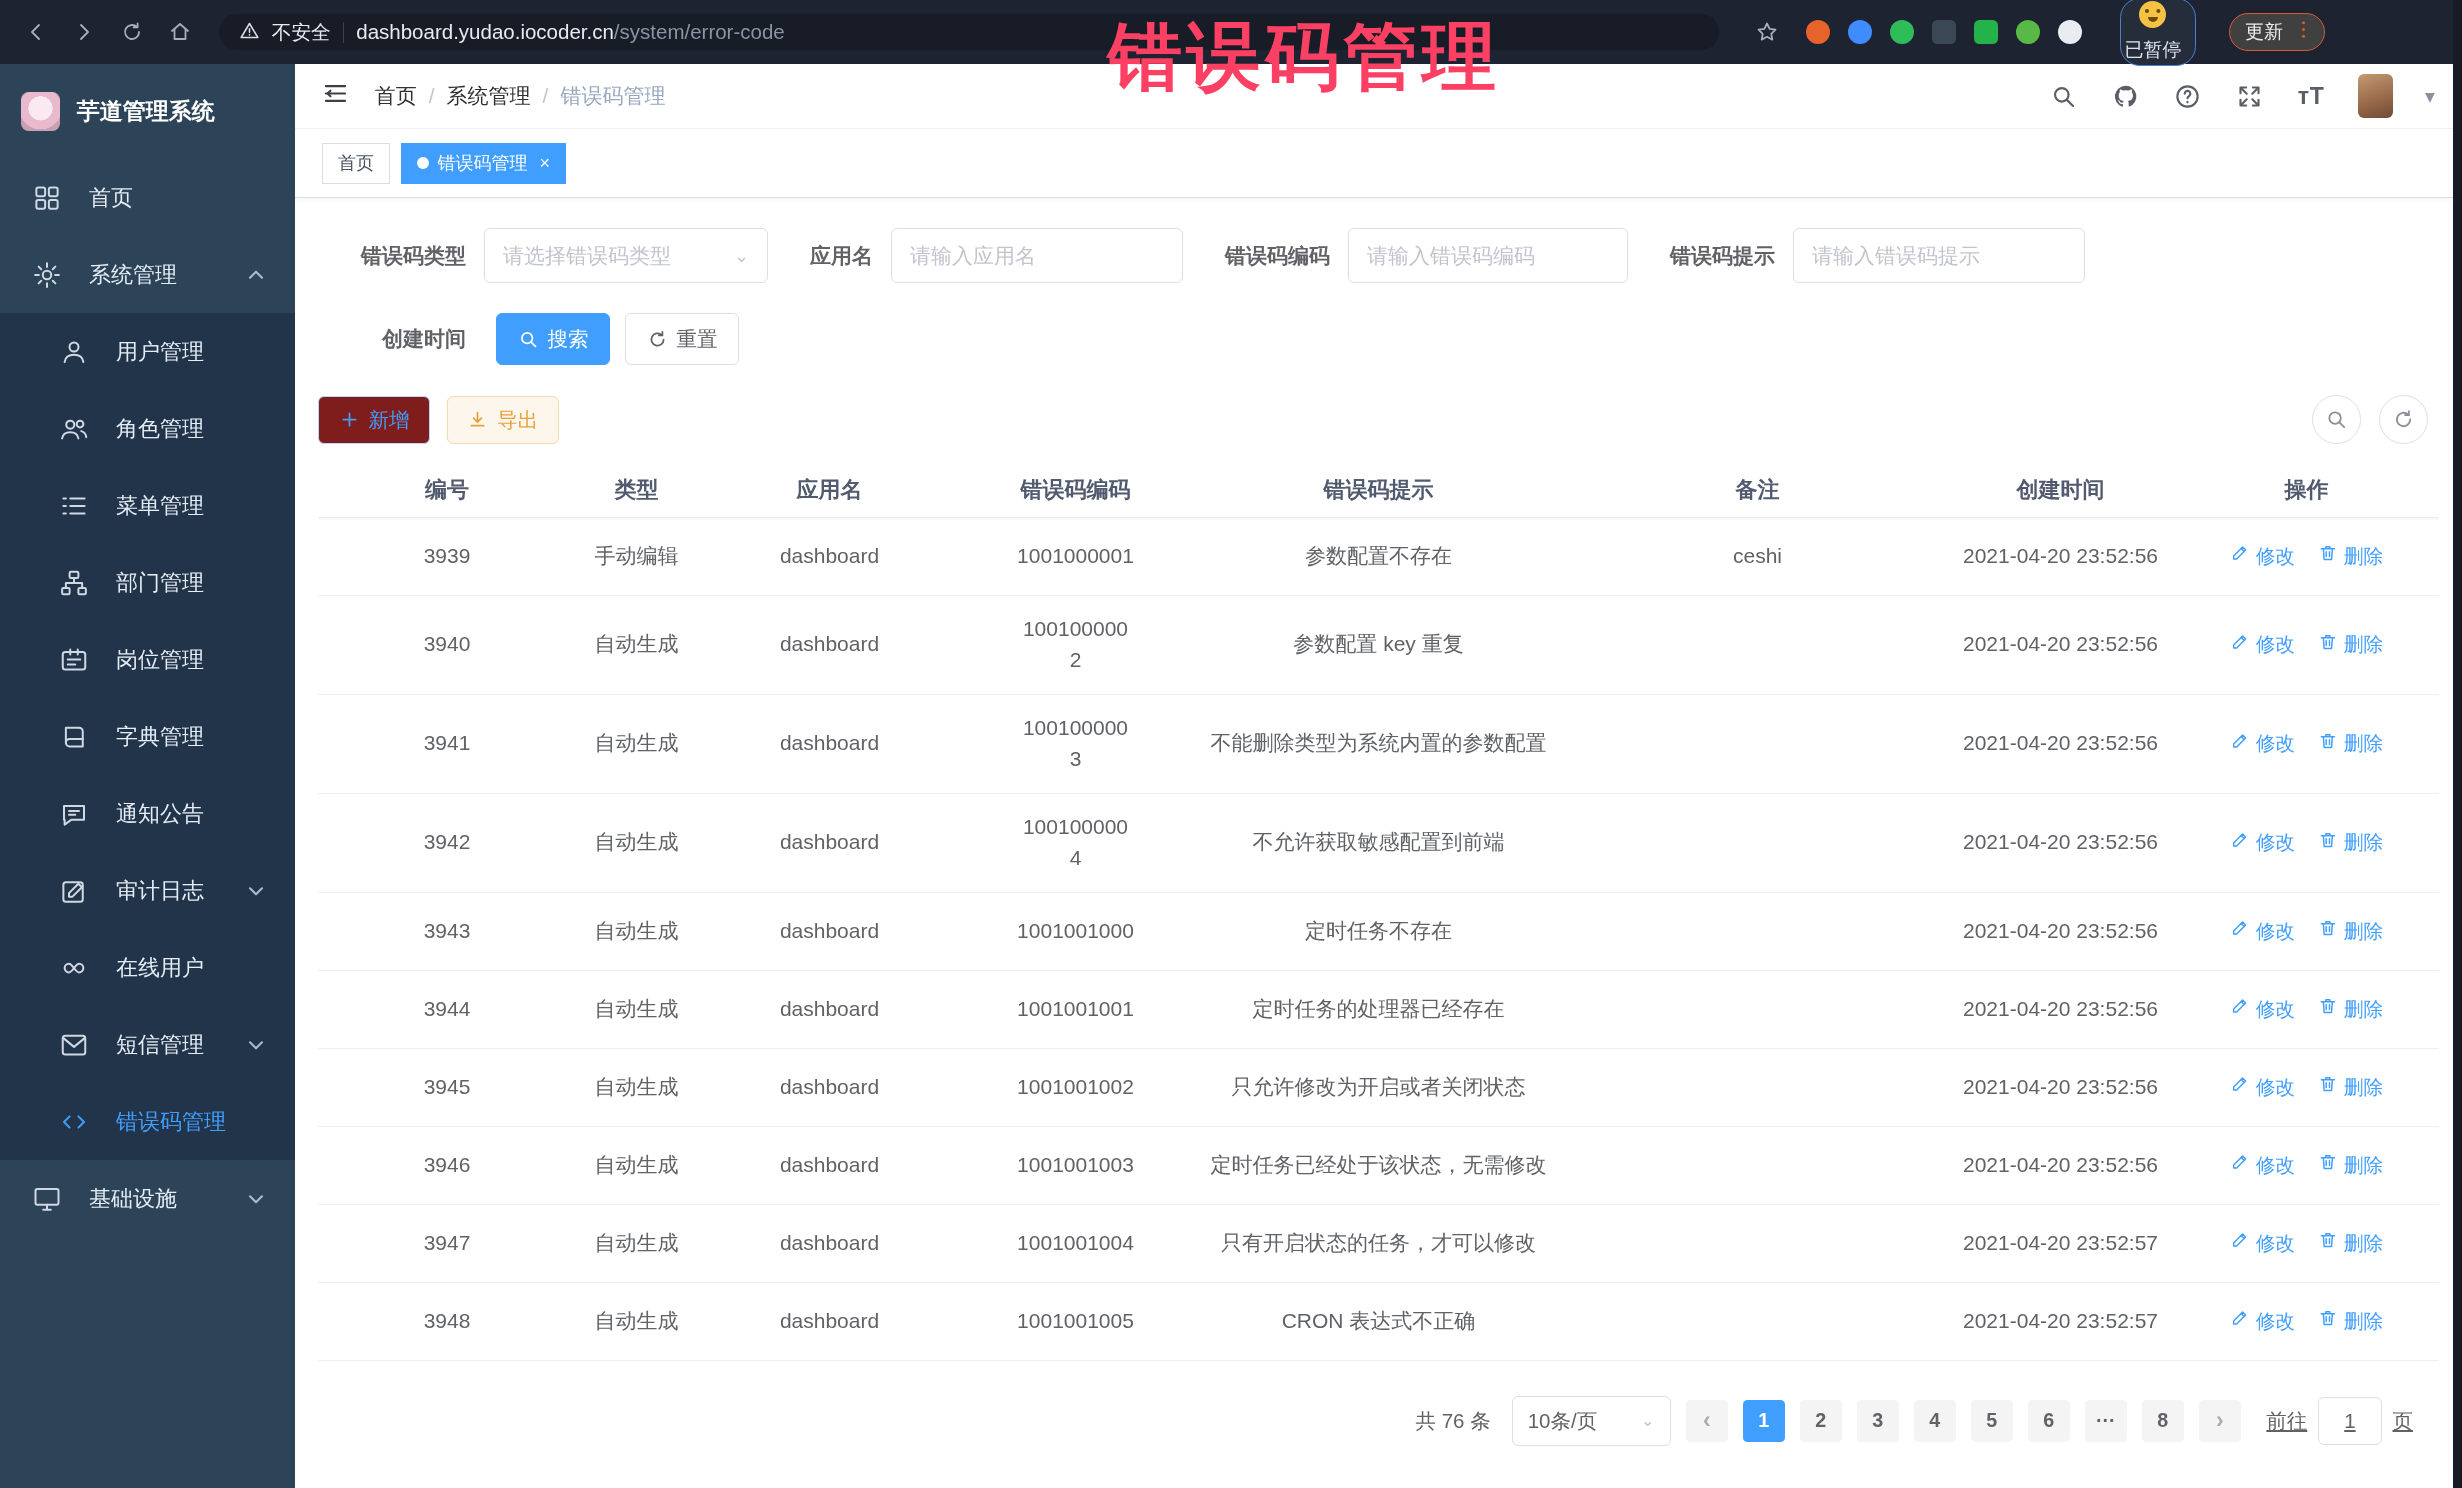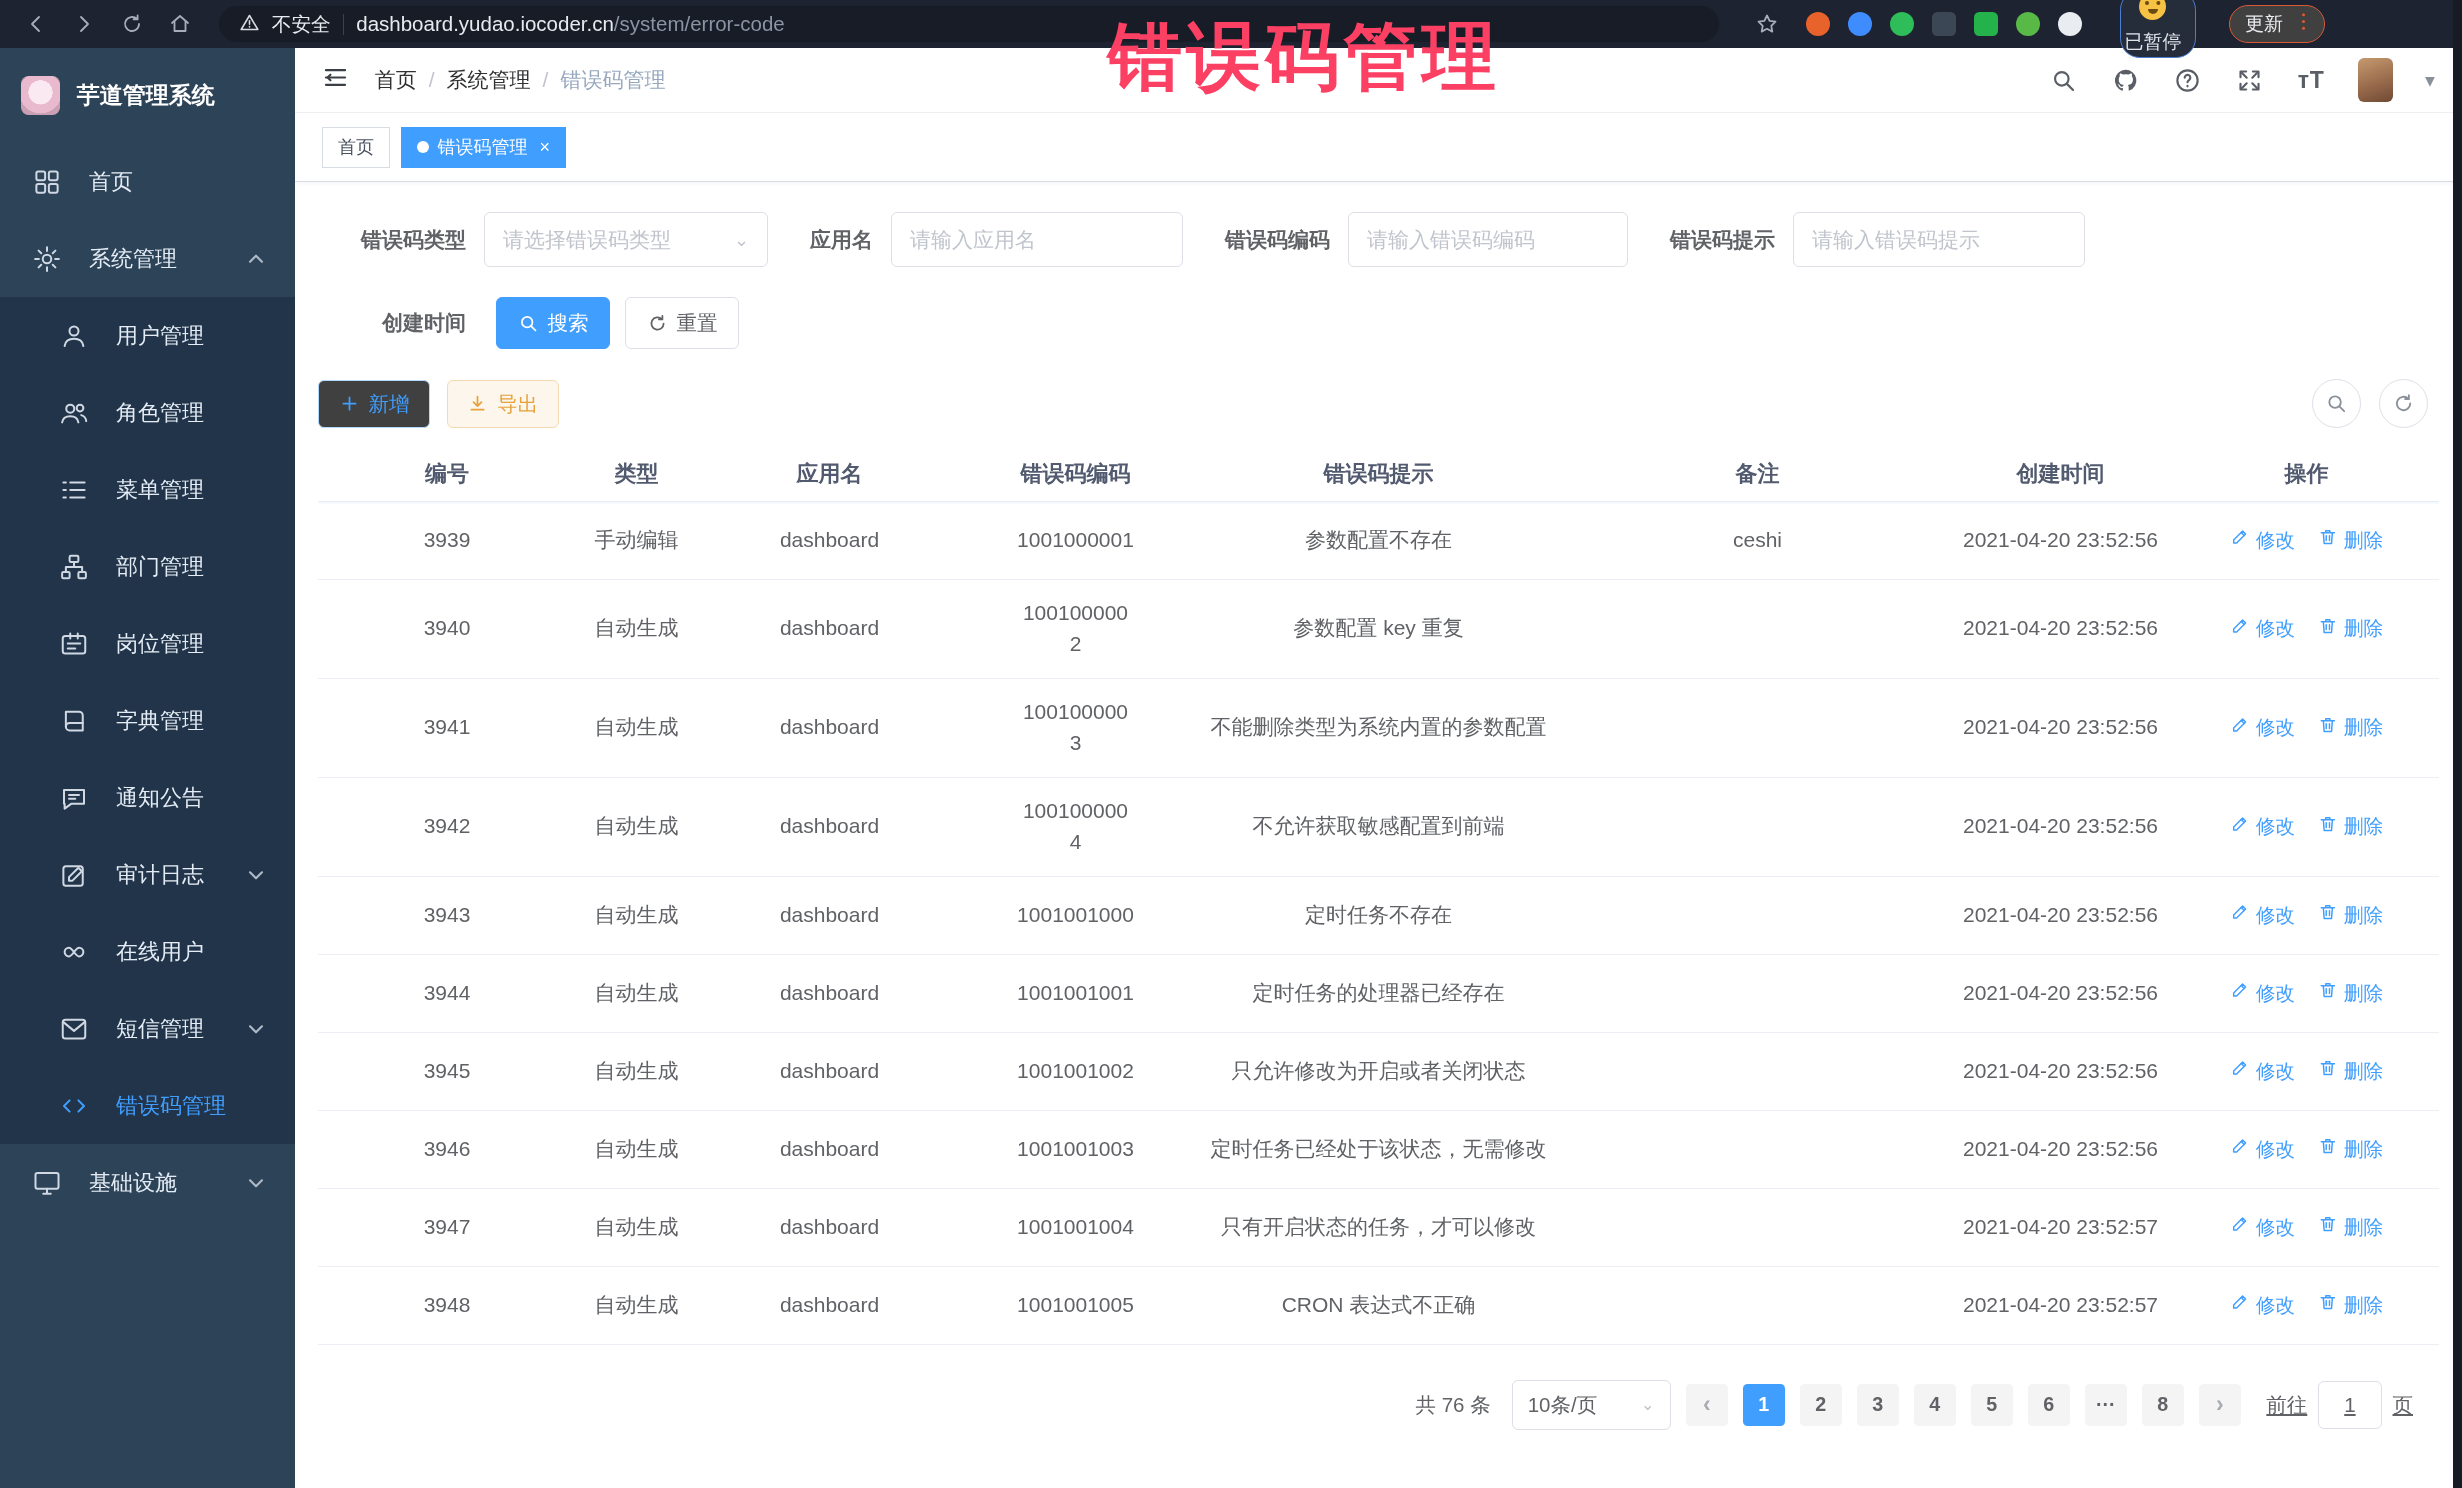--- a/index.html
+++ b/index.html
@@ -1,20 +1,20 @@
 <!DOCTYPE html>
 <html style="font-size:12px"><head>
 <meta charset="utf-8">
 <style>
   html,body{margin:0;padding:0;}
   body{font-family:"Liberation Sans","DejaVu Sans",sans-serif;background:#11151d;}
   .screen{position:relative;width:2462px;height:1488px;overflow:hidden;background:#fff;}
 
   
-  .chrome{position:relative;height:48px;background:#1d2330;display:flex;align-items:center;padding:0 15px;box-sizing:border-box;gap:6px;}
+  .chrome{position:relative;height:64px;background:#1d2330;display:flex;align-items:center;padding:0 15px;box-sizing:border-box;gap:6px;}
   .chrome .nav-ic{width:42px;height:36px;display:flex;align-items:center;justify-content:center;color:#a6aebd;flex:0 0 auto;}
   .chrome svg{width:24px;height:24px;fill:none;stroke:currentColor;stroke-width:1.8;stroke-linecap:round;stroke-linejoin:round;}
   .url-pill{height:36px;flex:0 0 1500px;background:#171c26;border-radius:18px;display:flex;align-items:center;padding:0 19.7px;box-sizing:border-box;gap:12px;margin-left:12px;}
   .url-pill .warn{color:#d7dbe2;}
   .sec-label{color:#e7eaf0;font-size:19.7px;}
   .pill-div{width:1.5px;height:21px;background:#3a4252;}
   .url-text{font-size:20.5px;color:#e7eaf0;white-space:nowrap;}
   .url-text .path{color:#8b93a5;}
   .ext-area{display:flex;align-items:center;gap:18px;margin-left:21px;}
   .ext-dot{width:24px;height:24px;border-radius:50%;flex:0 0 auto;}
@@ -80,21 +80,21 @@
   .f-in2{width:280px;}
   .f-in3{width:292px;}
   .f-date{width:362px;gap:16.7px;}
   .f-date svg{width:23px;height:23px;fill:none;stroke:#c0c4cc;stroke-width:1.8;stroke-linecap:round;}
   .btn{height:52px;border-radius:6px;display:inline-flex;align-items:center;justify-content:center;gap:9px;font-size:20.5px;box-sizing:border-box;cursor:pointer;white-space:nowrap;}
   .btn svg{width:21px;height:21px;fill:none;stroke:currentColor;stroke-width:2;stroke-linecap:round;stroke-linejoin:round;}
   .btn-search{width:114px;background:#409eff;border:0.8px solid #409eff;color:#fff;margin-left:12px;}
   .btn-reset{width:114px;background:#fff;border:0.8px solid #dcdfe6;color:#606266;margin-left:15px;}
 
   .toolbar{display:flex;align-items:center;margin:4.5px 0 19.7px 0;}
-  .btn-add{width:112px;height:48px;background:#404040;border:0.8px solid #b3d8ff;color:#409eff;}
+  .btn-add{width:112px;height:48px;background:#7f1d1d;border:0.8px solid #b3d8ff;color:#409eff;}
   .btn-export{width:112px;height:48px;background:#fdf6ec;border:0.8px solid #f5dab1;color:#e6a23c;margin-left:16.7px;}
   .tb-right{margin-left:auto;display:flex;gap:18px;padding-right:10.6px;}
   .circle-btn{width:47px;height:47px;border-radius:50%;border:0.8px solid #dcdfe6;background:#fff;color:#8a9099;display:flex;align-items:center;justify-content:center;cursor:pointer;}
   .circle-btn svg{width:23px;height:23px;fill:none;stroke:currentColor;stroke-width:1.9;stroke-linecap:round;}
 
   
   .t-head,.t-row{display:flex;align-items:center;}
   .t-head{height:53px;border-bottom:0.8px solid #ebeef5;box-shadow:0 1.5px 0 #f2f7fc;}
   .t-row{min-height:77px;border-bottom:0.8px solid #ebeef5;font-size:21px;color:#606266;}
   .t-row.tall{min-height:98px;}

